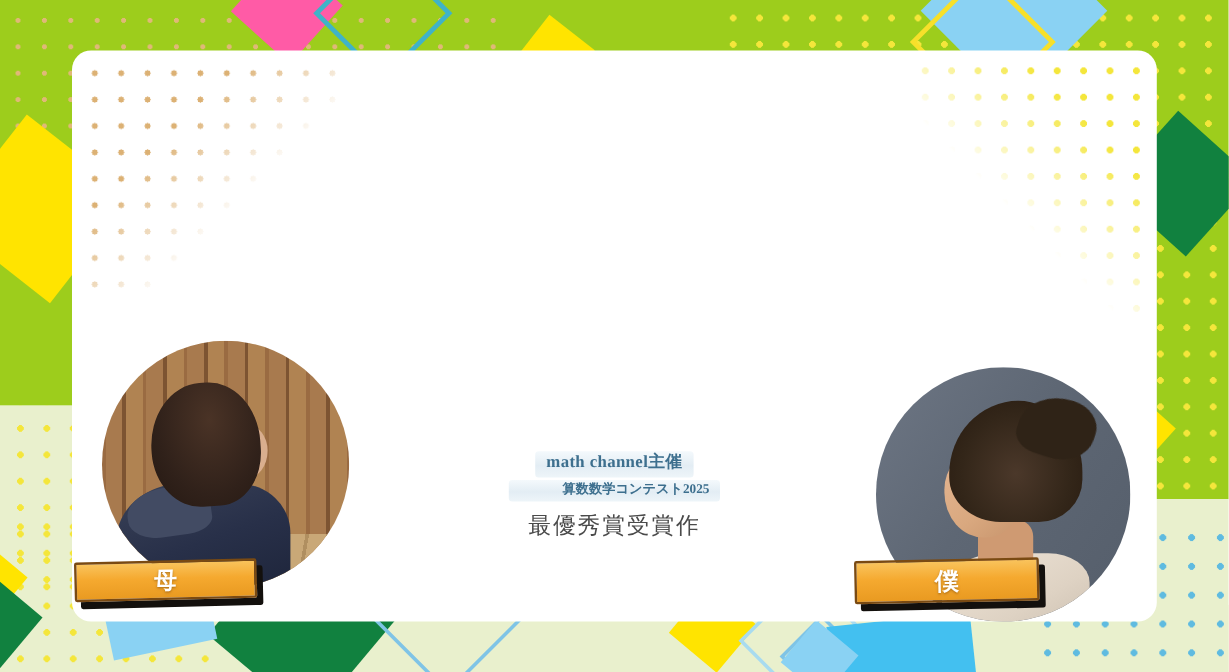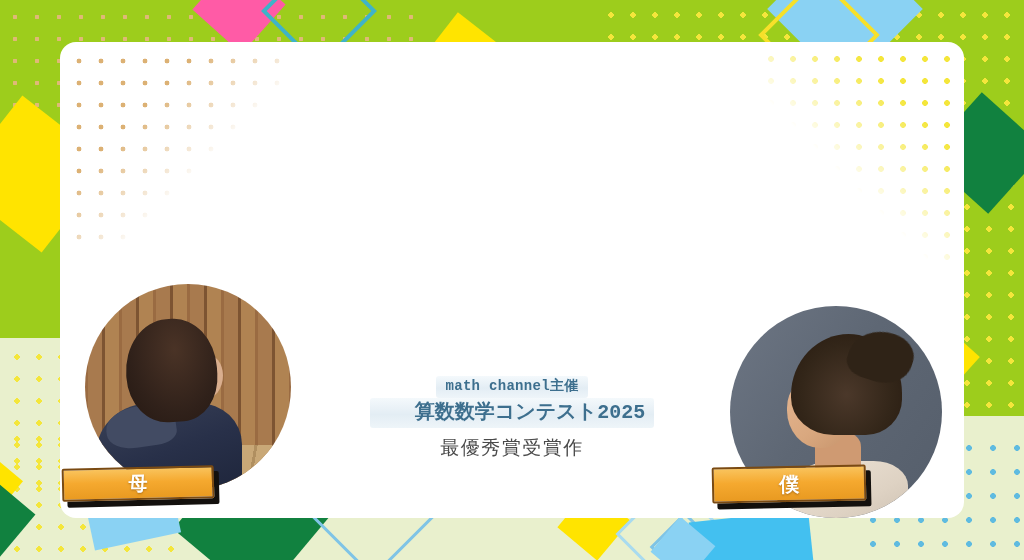--- a/index.html
+++ b/index.html
@@ -120,25 +120,25 @@
   .award{
     position:absolute;left:0;top:376px;width:1024px;text-align:center;
   }
   .award-line{
     display:inline-block;
     font-size:14px;font-weight:700;color:#3d6f8e;
     padding:1px 9px 2px 9px;
     line-height:1.35;
     background:linear-gradient(180deg,#f4f9fc 0%,#e3edf4 55%,#eef5f9 100%);
     border-radius:3px;
-    font-family:Liberation Mono, monospace;
+    font-family:Liberation Serif, serif;
     letter-spacing:0.3px;
   }
   .award-line2{
-    font-size:20px;
+    font-size:11px;
     letter-spacing:0px;
     padding-left:45px;
   }
   .award-sub{
     margin-top:7px;
     font-size:19px;color:#4a4a4a;letter-spacing:1.5px;
     font-family:"DejaVu Sans","Liberation Sans",sans-serif;
   }
 
   

